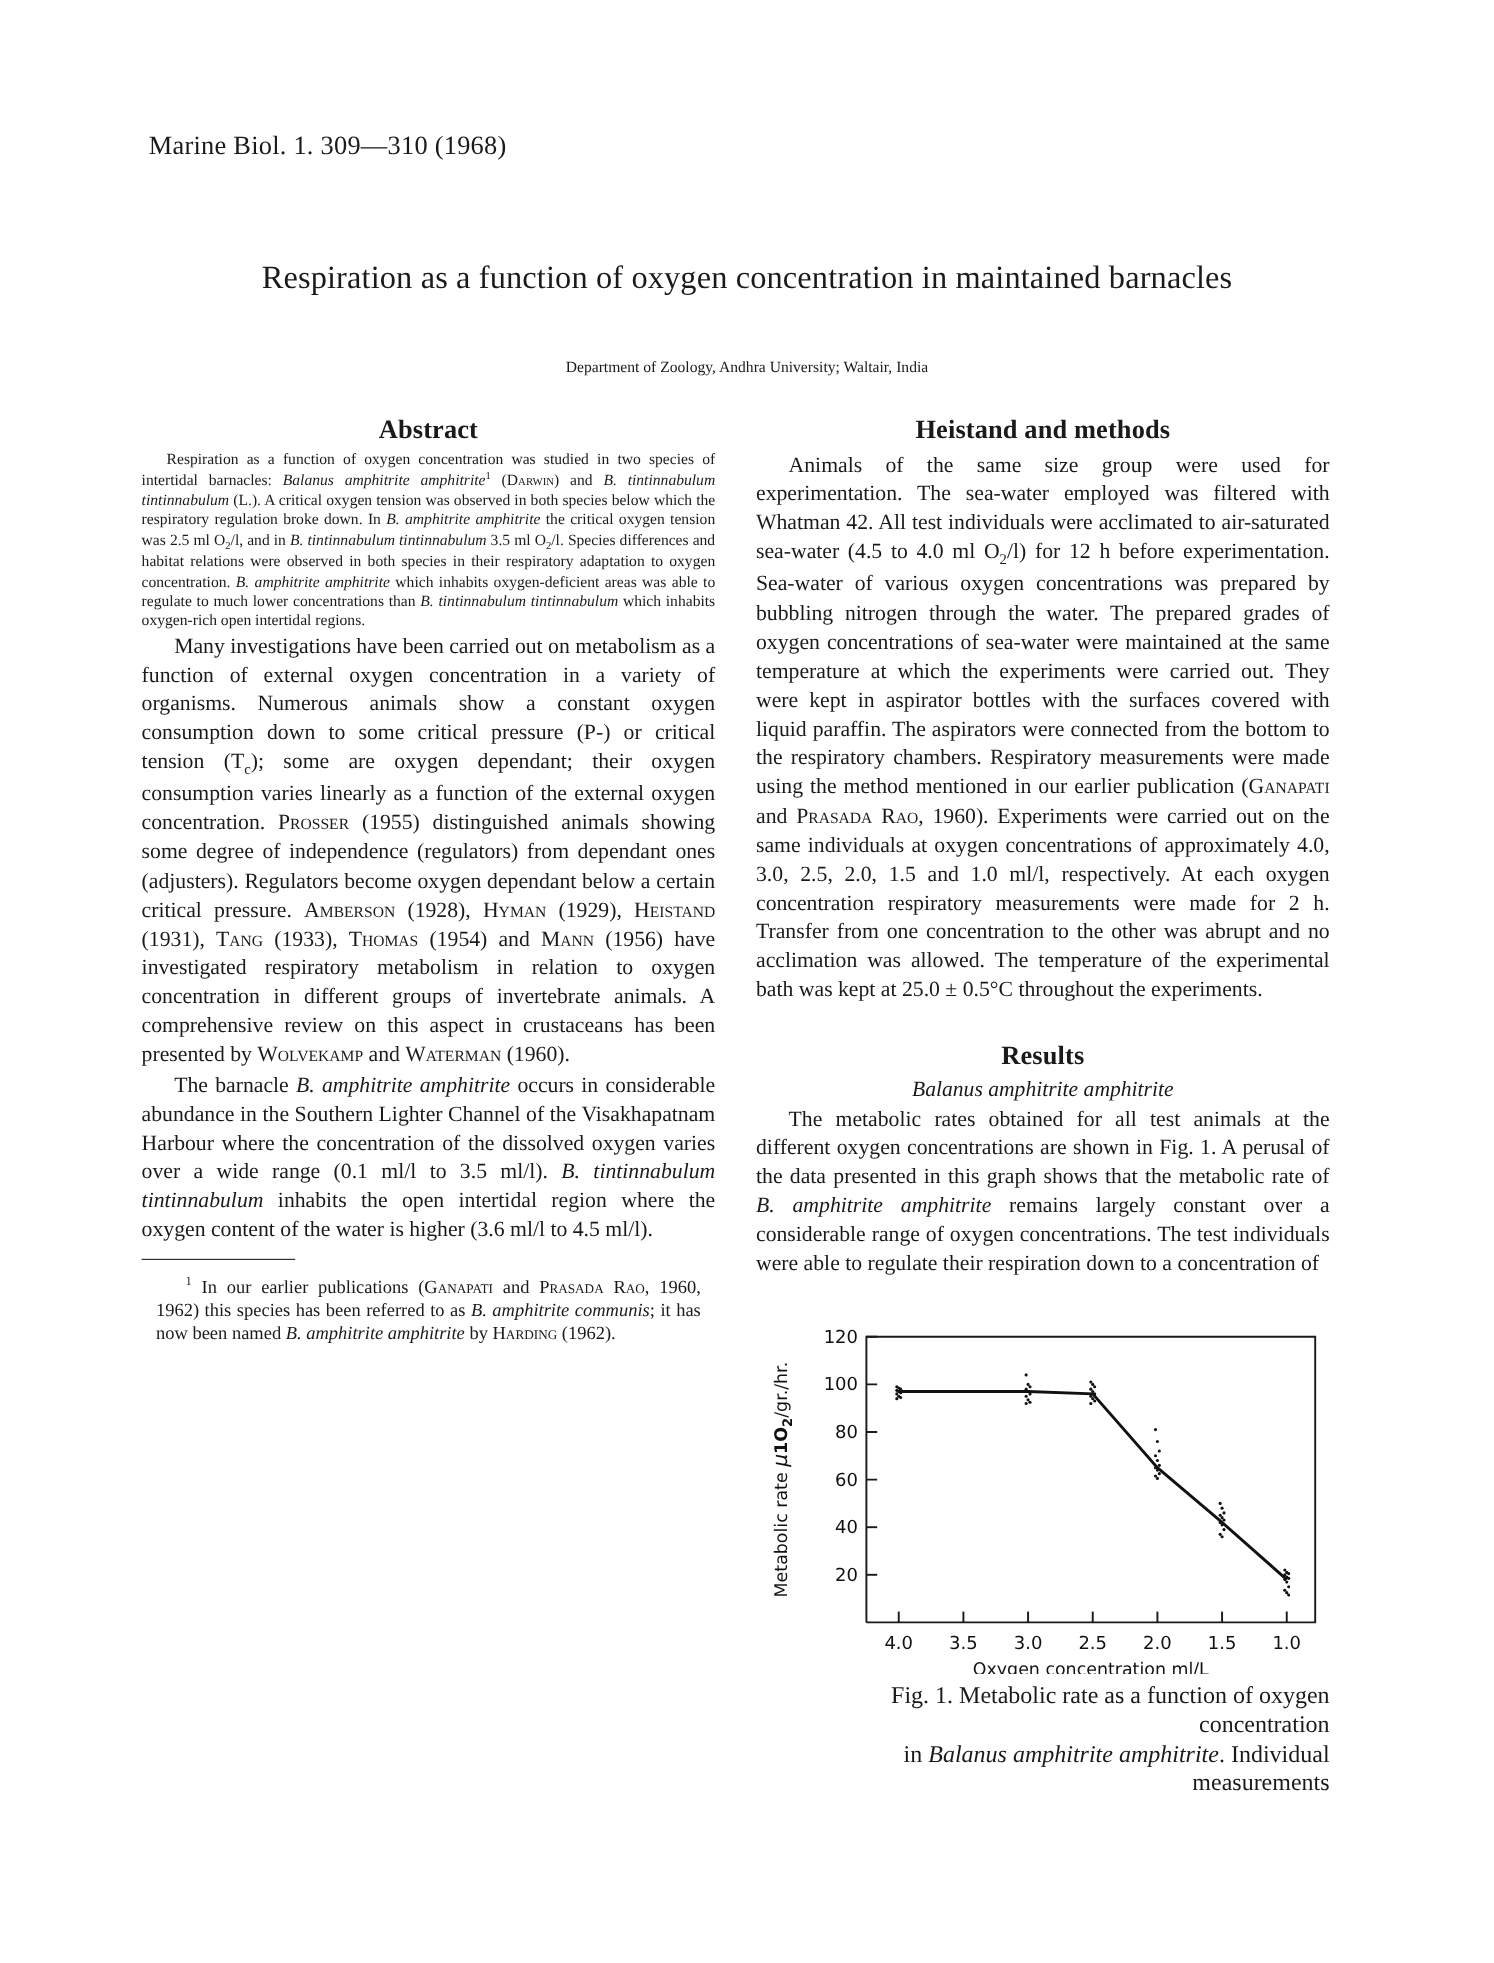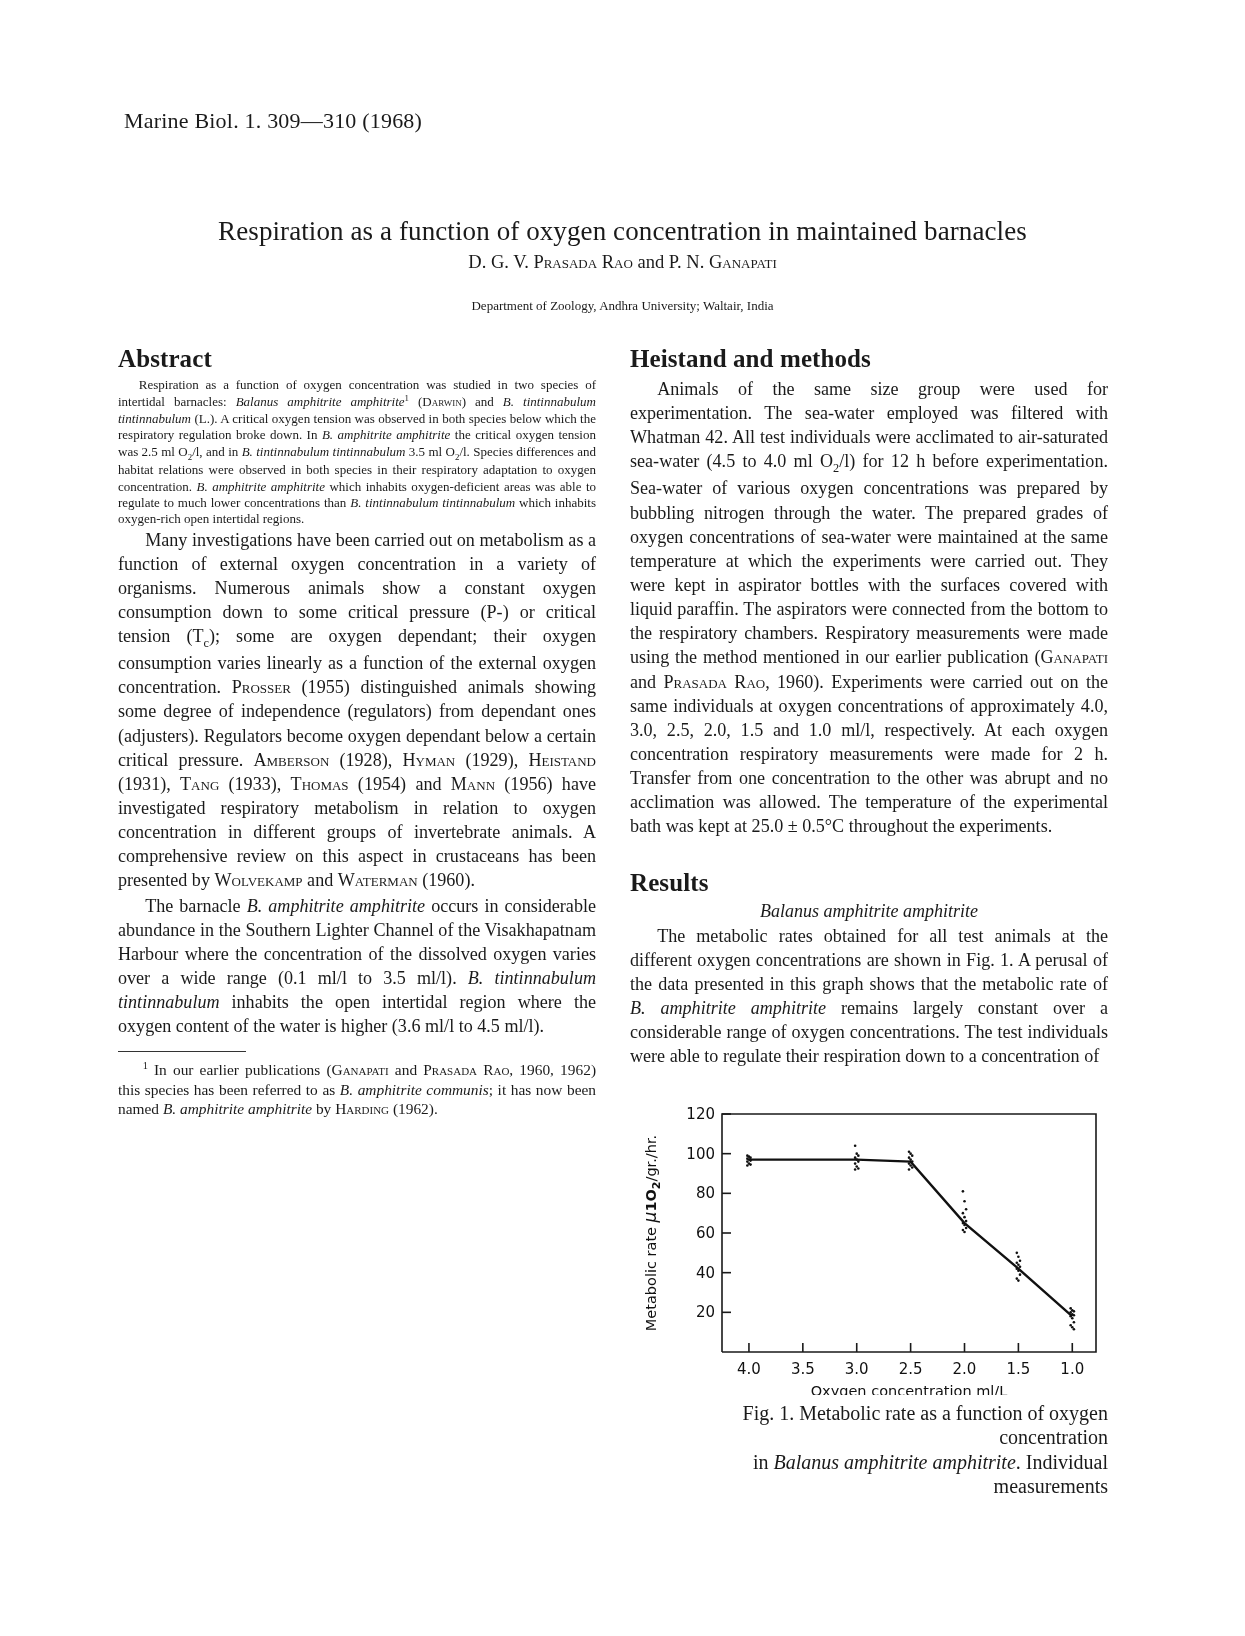--- a/index.html
+++ b/index.html
@@ -34,21 +34,21 @@
   .sc { font-variant:small-caps; }
   i, .it { font-style:italic; }
   .sup { font-size:0.68em; vertical-align:super; }
   .sub { font-size:0.68em; vertical-align:sub; }
 
   .col { position:absolute; top:345px; width:478px; }
   .col-left  { left:118px; }
   .col-right { left:630px; }
 
   .head {
-    font-weight:bold; font-size:25px;
+    text-align:center; font-weight:bold; font-size:22px;
     margin:0 0 4px 0; letter-spacing:0.1px;
   }
   .head.spaced { margin-top:30px; }
   .subhead {
     text-align:center; font-style:italic; font-size:18px;
     margin:4px 0 2px 0;
   }
 
   p.abs {
     font-size:13px; line-height:1.255; text-align:justify;
@@ -59,21 +59,21 @@
     margin:0; text-indent:1.5em;
   }
   p.body + p.body { margin-top:1px; }
 
   .fn-rule {
     width:128px; height:0; border-top:1.4px solid #333;
     margin:13px 0 7px 0;
   }
   p.footnote {
     font-size:15.4px; line-height:1.245; text-align:justify;
-    margin:0; text-indent:1.6em;
+    margin:12px; text-indent:1.6em;
   }
 
   
   .figure { position:absolute; left:630px; top:1100px; width:478px; }
   .fig-box { position:relative; width:478px; height:295px; }
   .fig-caption {
     font-size:20px; line-height:1.22; margin-top:6px;
     text-align:right; text-indent:0;
   }
   .fig-caption .ind { display:block; padding-left:1.1em; }
@@ -83,21 +83,20 @@
 </style>
 </head>
 <body>
 
 <div class="page">
 
   <div class="journal-line">Marine Biol. 1. 309—310 (1968)</div>
 
   <h1 class="title">Respiration as a function of oxygen concentration in maintained barnacles</h1>
 
-  <div class="authors"><span>D. G. V. </span><span class="sc">Prasada Rao</span><span> and P. N. </span><span class="sc">Ganapati</span></div>
 
   <div class="affil">Department of Zoology, Andhra University; Waltair, India</div>
 
   <div class="col col-left">
 
     <div class="head">Abstract</div>
 
     <p class="abs"><span>Respiration as a function of oxygen concentration was studied in two species of intertidal barnacles: </span><i>Balanus amphitrite amphitrite</i><span class="sup">1</span><span> (</span><span class="sc">Darwin</span><span>) and </span><i>B. tintinnabulum tintinnabulum</i><span> (L.). A critical oxygen tension was observed in both species below which the respiratory regulation broke down. In </span><i>B. amphitrite amphitrite</i><span> the critical oxygen tension was 2.5 ml O</span><span class="sub">2</span><span>/l, and in </span><i>B. tintinnabulum tintinnabulum</i><span> 3.5 ml O</span><span class="sub">2</span><span>/l. Species differences and habitat relations were observed in both species in their respiratory adaptation to oxygen concentration. </span><i>B. amphitrite amphitrite</i><span> which inhabits oxygen-deficient areas was able to regulate to much lower concentrations than </span><i>B. tintinnabulum tintinnabulum</i><span> which inhabits oxygen-rich open intertidal regions.</span></p>
 
 

